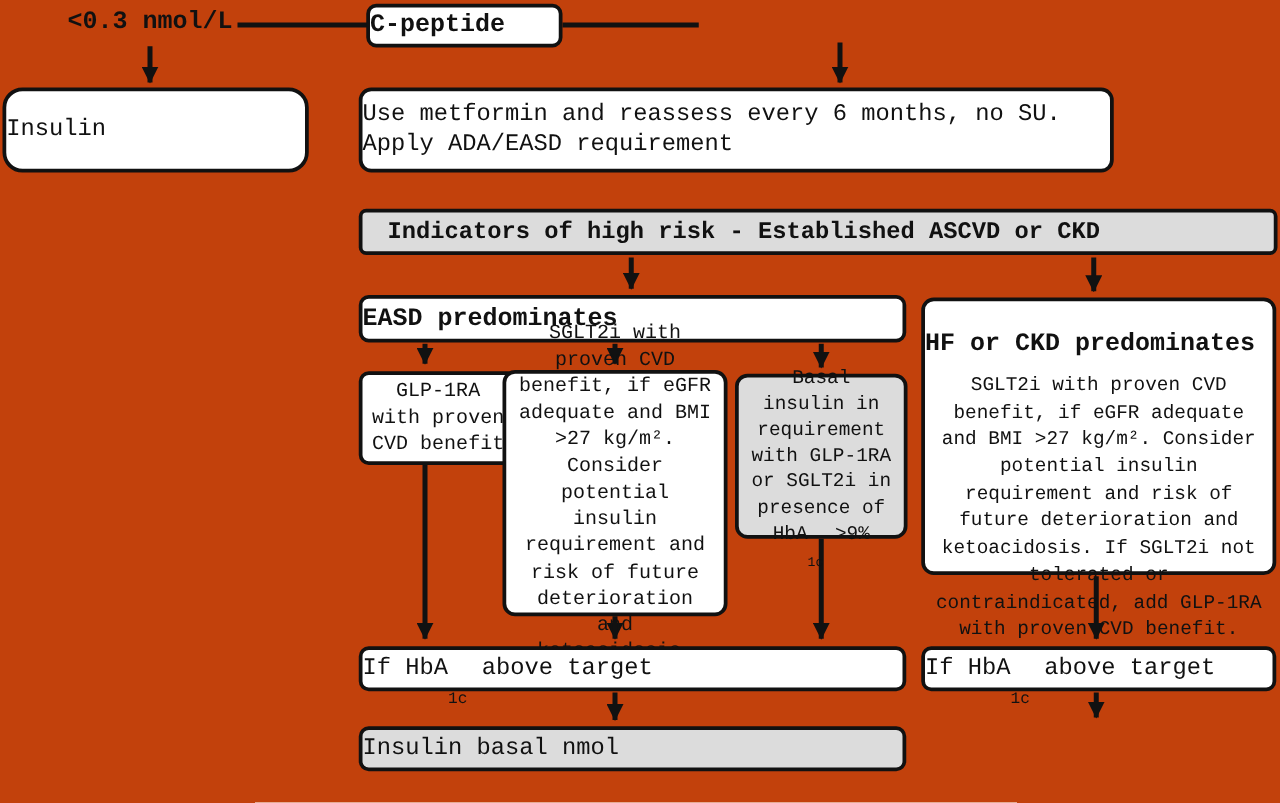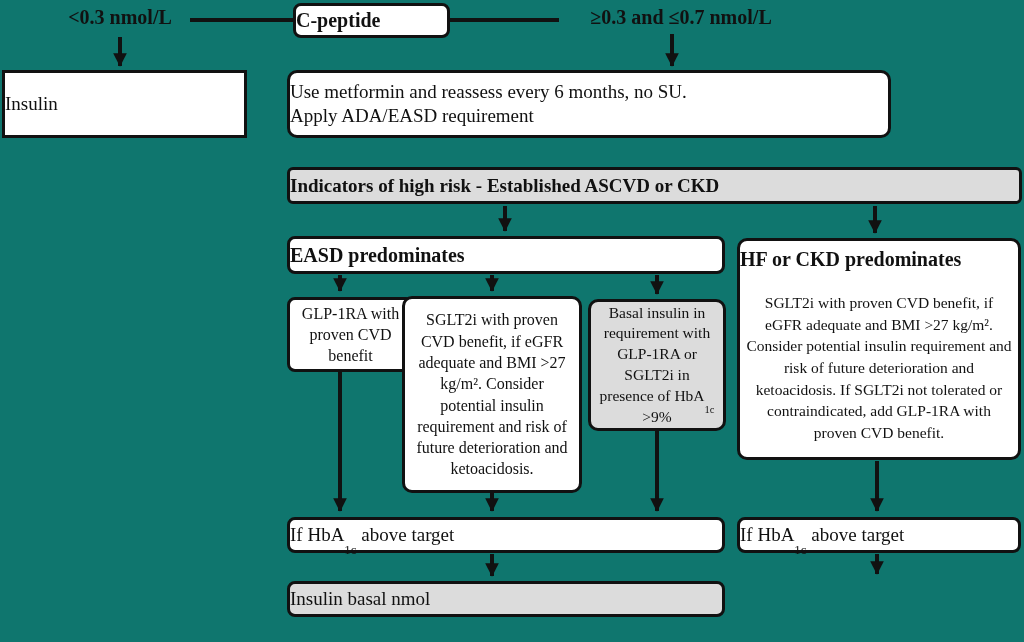--- a/index.html
+++ b/index.html
@@ -1,39 +1,39 @@
 <!DOCTYPE html>
 <html><head>
 <meta charset="utf-8">
 <style>
   html,body{margin:0;padding:0;background:#ffffff;}
   .stage{
-    position:relative;width:1024px;height:642px;background:#0f766e;
-    font-family:Liberation Serif, serif;color:#111;
+    position:relative;width:1024px;height:642px;background:#c2410c;
+    font-family:Liberation Mono, monospace;color:#111;
     overflow:hidden;
   }
   .wires{position:absolute;left:0;top:0;z-index:1;}
   .wire{stroke:#111;stroke-width:4;fill:none;}
   .box{
     position:absolute;z-index:2;box-sizing:border-box;
     background:#ffffff;border:3px solid #111;border-radius:10px;
     display:flex;flex-direction:column;align-items:flex-start;justify-content:center;
     text-align:center;line-height:1.25;
   }
   .gray{background:#dcdcdc;}
   .lbl{
     position:absolute;z-index:2;text-align:center;
     font-weight:bold;font-size:20px;white-space:nowrap;
   }
   .bold{font-weight:bold;}
   .fs19{font-size:19px;}
   .fs20{font-size:20px;}
   .fs16{font-size:16px;line-height:1.33;}
   .fs155{font-size:15.5px;line-height:1.34;}
-  sub.sb{font-size:0.68em;position:relative;top:8px;line-height:0;}
+  sub.sb{font-size:0.68em;position:relative;top:18px;line-height:0;}
   .hf-title{font-weight:bold;font-size:20px;margin:2px 0 10px 0;}
   .hf-body{font-size:15.5px;line-height:1.4;padding:0 6px;}
   .pad{padding:2px 6px;}
 </style>
 </head>
 <body>
 
 <div class="stage">
 
   <svg class="wires" width="1024" height="642" viewBox="0 0 1024 642">
@@ -58,40 +58,39 @@
     <path class="wire" d="M877 461 V511" marker-end="url(#ah)"></path>
     <path class="wire" d="M877 554 V574" marker-end="url(#ah)"></path>
   </svg>
 
   <div class="lbl" style="left:30px;top:6px;width:180px;">&lt;0.3 nmol/L</div>
 
   <div class="box bold fs20" style="left:293px;top:3px;width:157px;height:35px;border-radius:8px;">
     <span>C-peptide</span>
   </div>
 
-  <div class="lbl" style="left:556px;top:6px;width:250px;">≥0.3 and ≤0.7 nmol/L</div>
 
-  <div class="box fs19" style="left:2px;top:70px;width:245px;height:68px;border-radius:0;">
+  <div class="box fs19" style="left:2px;top:70px;width:245px;height:68px;border-radius:16px;">
     <div>Insulin</div>
   </div>
 
   <div class="box fs19" style="left:287px;top:70px;width:604px;height:68px;">
     <div>Use metformin and reassess every 6 months, no SU.</div>
     <div>Apply ADA/EASD requirement</div>
   </div>
 
-  <div class="box gray bold fs19" style="left:287px;top:167px;width:735px;height:37px;border-radius:6px;">
+  <div class="box gray bold fs19" style="left:287px;top:167px;width:735px;height:37px;border-radius:6px;padding-left:20px;">
     <span>Indicators of high risk - Established ASCVD or CKD</span>
   </div>
 
   <div class="box bold fs20" style="left:287px;top:236px;width:438px;height:38px;border-radius:8px;">
     <span>EASD predominates</span>
   </div>
 
-  <div class="box" style="left:737px;top:238px;width:284px;height:222px;border-width:3.5px;justify-content:flex-start;padding-top:4px;gap:10px;">
+  <div class="box" style="left:737px;top:238px;width:284px;height:222px;border-width:3.5px;justify-content:flex-start;padding-top:20px;">
     <div class="hf-title">HF or CKD predominates</div>
     <div class="hf-body">SGLT2i with proven CVD benefit, if eGFR adequate and BMI &gt;27 kg/m². Consider potential insulin requirement and risk of future deterioration and ketoacidosis. If SGLT2i not tolerated or contraindicated, add GLP-1RA with proven CVD benefit.</div>
   </div>
 
   <div class="box fs16 pad" style="left:287px;top:297px;width:127px;height:75px;border-radius:8px;">
     <span>GLP-1RA with proven CVD benefit</span>
   </div>
 
   <div class="box fs16 pad" style="left:402px;top:296px;width:180px;height:197px;">
     <span>SGLT2i with proven CVD benefit, if eGFR adequate and BMI &gt;27 kg/m². Consider potential insulin requirement and risk of future deterioration and ketoacidosis.</span>

